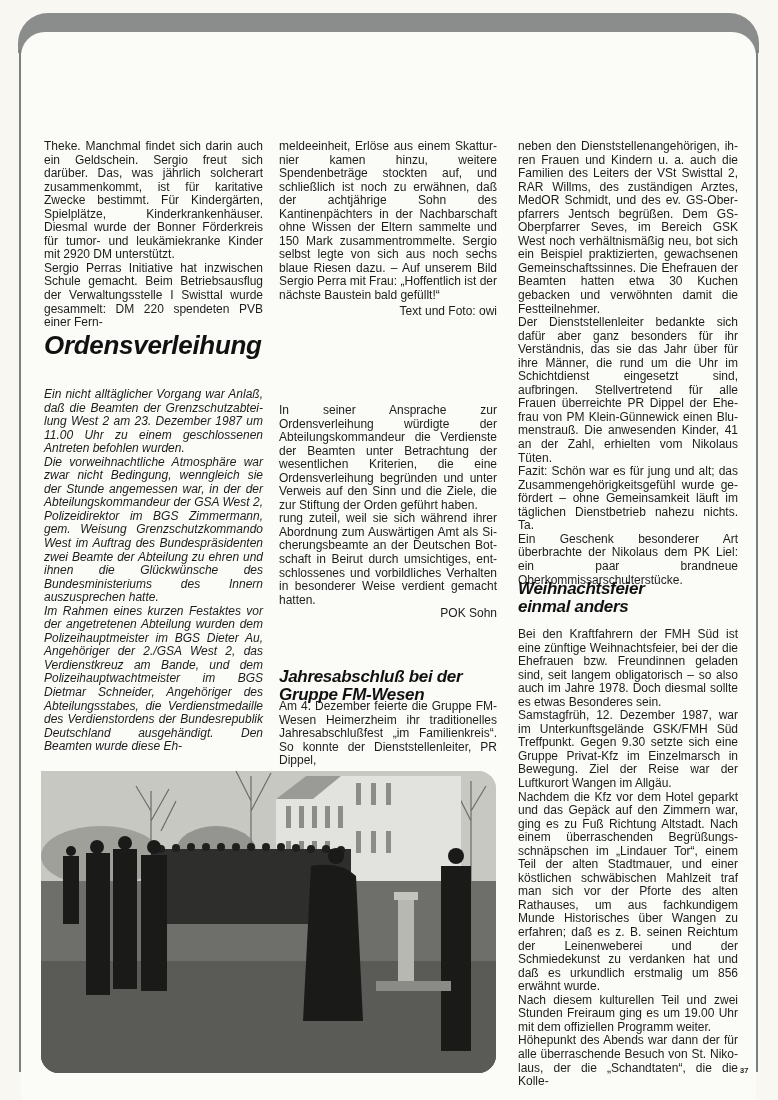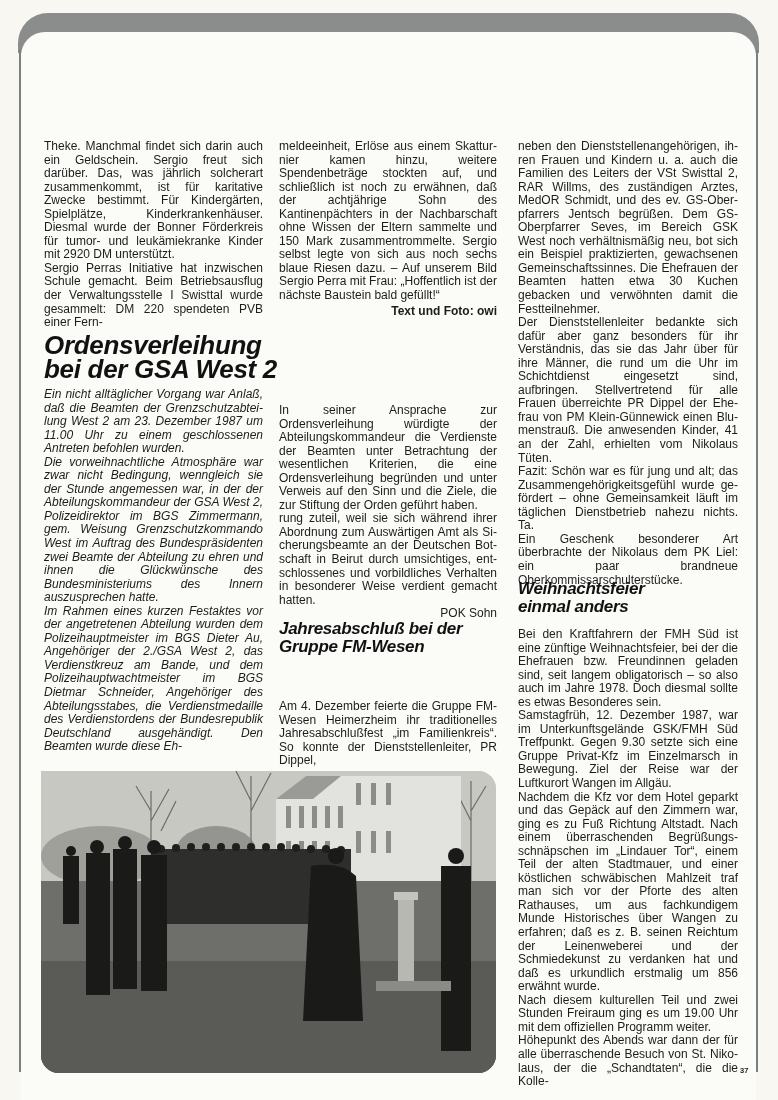--- a/index.html
+++ b/index.html
@@ -37,21 +37,21 @@
   .col p.right { text-align: right; }
   .col1 { left: 44px; width: 219px; }
   .col2 { left: 279px; width: 218px; }
   .col3 { left: 518px; width: 220px; }
   .headline {
     position: absolute; font-family: "Liberation Sans", sans-serif;
     font-weight: 900; font-style: italic; color: #111; margin: 0;
     letter-spacing: -0.3px;
   }
   .h-main { left: 44px; top: 333px; font-size: 26px; line-height: 24px; }
-  .h-sub  { left: 279px; top: 620px; font-size: 17px; line-height: 18px; }
+  .h-sub  { left: 279px; top: 668px; font-size: 17px; line-height: 18px; }
   .h-sub3 { left: 518px; top: 580px; font-size: 17px; line-height: 18px; }
   .photo {
     position: absolute; left: 41px; top: 771px; width: 455px; height: 302px;
     border-radius: 0 18px 18px 18px; overflow: hidden;
     background: linear-gradient(180deg, #c9c9c4 0%, #b4b4ae 25%, #8d8d88 45%, #6b6b68 65%, #5c5c5a 100%);
   }
   .photo svg { width: 100%; height: 100%; display: block; }
   .page-number {
     position: absolute; left: 740px; top: 1066px; font-size: 7.5px; font-weight: bold;
   }
@@ -65,33 +65,32 @@
 <div class="frame-left"></div>
 <div class="frame-right"></div>
 
 <div class="col col1" style="top:140px;">
   <p>Theke. Manchmal findet sich darin auch ein Geldschein. Sergio freut sich darüber. Das, was jährlich solcherart zusammen­kommt, ist für karitative Zwecke bestimmt. Für Kindergärten, Spielplätze, Kinderkran­kenhäuser. Diesmal wurde der Bonner Förderkreis für tumor- und leukämiekranke Kinder mit 2920 DM unterstützt.</p>
   <p>Sergio Perras Initiative hat inzwischen Schule gemacht. Beim Betriebsausflug der Verwaltungsstelle I Swisttal wurde gesam­melt: DM 220 spendeten PVB einer Fern-</p>
 </div>
 
 <div class="col col2" style="top:140px;">
   <p>meldeeinheit, Erlöse aus einem Skattur­nier kamen hinzu, weitere Spendenbeträ­ge stockten auf, und schließlich ist noch zu erwähnen, daß der achtjährige Sohn des Kantinenpächters in der Nachbarschaft ohne Wissen der Eltern sammelte und 150 Mark zusammentrommelte. Sergio selbst legte von sich aus noch sechs blaue Rie­sen dazu. – Auf unserem Bild Sergio Perra mit Frau: „Hoffentlich ist der nächste Bau­stein bald gefüllt!“</p>
-  <p class="right" style="margin-top:2px;font-weight:bold;">Text und Foto: owi</p>
+  <p class="right" style="margin-top:2px;">Text und Foto: owi</p>
 </div>
 
 <div class="col col3" style="top:140px;">
   <p>neben den Dienststellenangehörigen, ih­ren Frauen und Kindern u. a. auch die Familien des Leiters der VSt Swisttal 2, RAR Willms, des zuständigen Arztes, MedOR Schmidt, und des ev. GS-Ober­pfarrers Jentsch begrüßen. Dem GS-Ober­pfarrer Seves, im Bereich GSK West noch verhältnismäßig neu, bot sich ein Beispiel praktizierten, gewachsenen Gemein­schaftssinnes. Die Ehefrauen der Beam­ten hatten etwa 30 Kuchen gebacken und verwöhnten damit die Festteilnehmer.</p>
   <p>Der Dienststellenleiter bedankte sich dafür aber ganz besonders für ihr Verständnis, das sie das Jahr über für ihre Männer, die rund um die Uhr im Schichtdienst einge­setzt sind, aufbringen. Stellvertretend für alle Frauen überreichte PR Dippel der Ehe­frau von PM Klein-Günnewick einen Blu­menstrauß. Die anwesenden Kinder, 41 an der Zahl, erhielten vom Nikolaus Tüten.</p>
   <p>Fazit: Schön war es für jung und alt; das Zusammengehörigkeitsgefühl wurde ge­fördert – ohne Gemeinsamkeit läuft im täglichen Dienstbetrieb nahezu nichts. Ta.</p>
   <p>Ein Geschenk besonderer Art überbrachte der Nikolaus dem PK Liel: ein paar brand­neue Oberkommissarschulterstücke.</p>
 </div>
 
 <h1 class="headline h-main">
   <span>Ordensverleihung</span><br>
-  <span>bei der GSA West 2</span>
 </h1>
 
 <div class="col col1" style="top:388px;font-style:italic;">
   <p>Ein nicht alltäglicher Vorgang war Anlaß, daß die Beamten der Grenzschutzabtei­lung West 2 am 23. Dezember 1987 um 11.00 Uhr zu einem geschlossenen Antre­ten befohlen wurden.</p>
   <p>Die vorweihnachtliche Atmosphäre war zwar nicht Bedingung, wenngleich sie der Stunde angemessen war, in der der Abtei­lungskommandeur der GSA West 2, Poli­zeidirektor im BGS Zimmermann, gem. Weisung Grenzschutzkommando West im Auftrag des Bundespräsidenten zwei Be­amte der Abteilung zu ehren und ihnen die Glückwünsche des Bundesministeriums des Innern auszusprechen hatte.</p>
   <p>Im Rahmen eines kurzen Festaktes vor der angetretenen Abteilung wurden dem Poli­zeihauptmeister im BGS Dieter Au, Ange­höriger der 2./GSA West 2, das Verdienst­kreuz am Bande, und dem Polizeihaupt­wachtmeister im BGS Dietmar Schneider, Angehöriger des Abteilungsstabes, die Verdienstmedaille des Verdienstordens der Bundesrepublik Deutschland ausge­händigt. Den Beamten wurde diese Eh-</p>
 </div>
 
 <div class="col col2" style="top:404px;">
   <p>In seiner Ansprache zur Ordensverleihung würdigte der Abteilungskommandeur die Verdienste der Beamten unter Betrach­tung der wesentlichen Kriterien, die eine Ordensverleihung begründen und unter Verweis auf den Sinn und die Ziele, die zur Stiftung der Orden geführt haben.</p>

